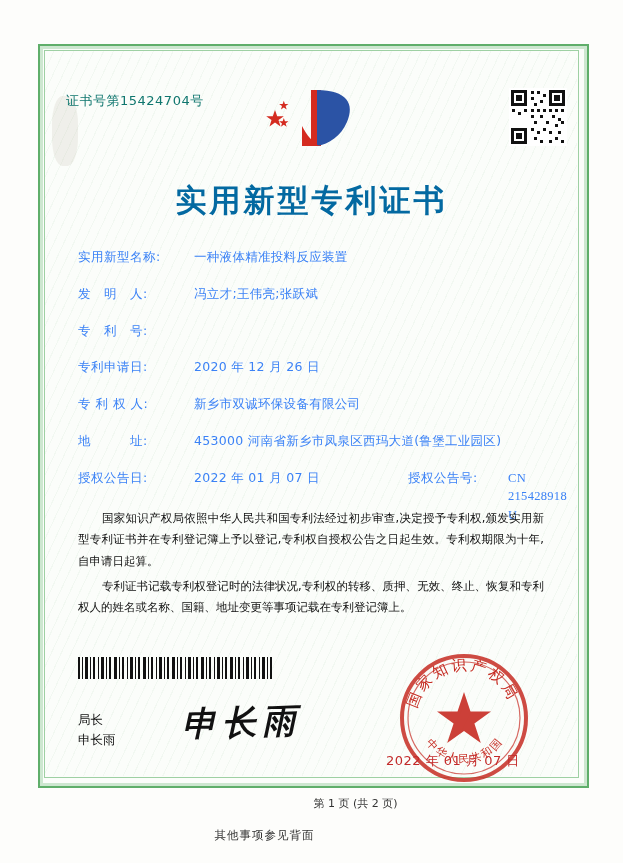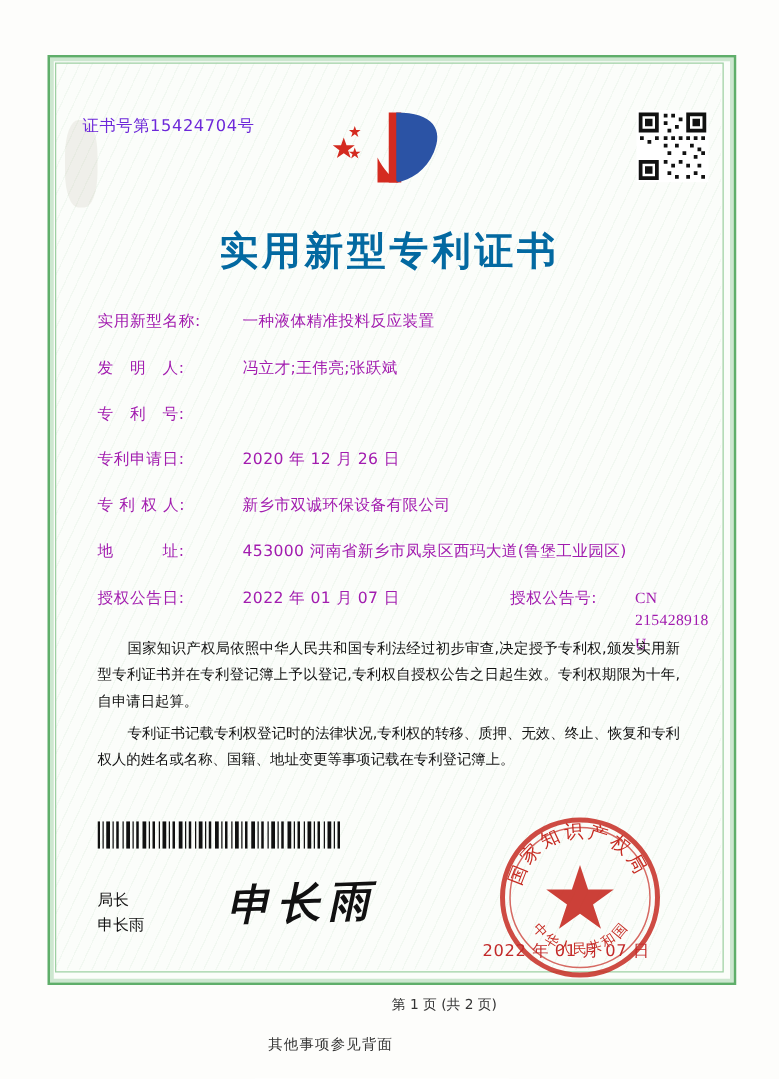--- a/index.html
+++ b/index.html
@@ -58,21 +58,21 @@
     pointer-events: none;
   }
 
   
   .serial {
     position: absolute;
     left: 66px;
     top: 92px;
     font-size: 13px;
     letter-spacing: 0.5px;
-    color: #6d28d9;
+    color: #0f766e;
   }
 
   
   .logo {
     position: absolute;
     left: 255px;
     top: 82px;
     width: 110px;
     height: 72px;
   }
@@ -104,21 +104,21 @@
     left: 78px;
     top: 248px;
     width: 470px;
   }
   .field-row {
     display: flex;
     align-items: flex-start;
     margin-bottom: 18px;
     font-size: 12.5px;
     line-height: 1.5;
-    color: #a21caf;
+    color: #3b82f6;
   }
   .field-label {
     width: 116px;
     flex: 0 0 116px;
     letter-spacing: 0.5px;
     white-space: nowrap;
   }
   .field-value {
     flex: 1;
     letter-spacing: 0.3px;

